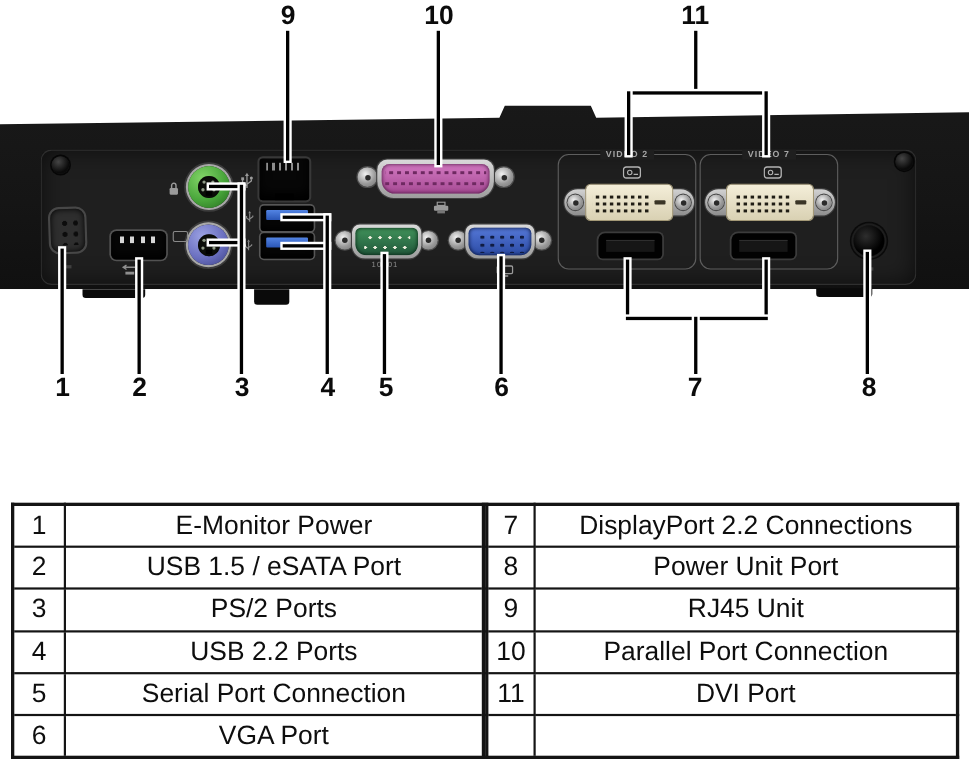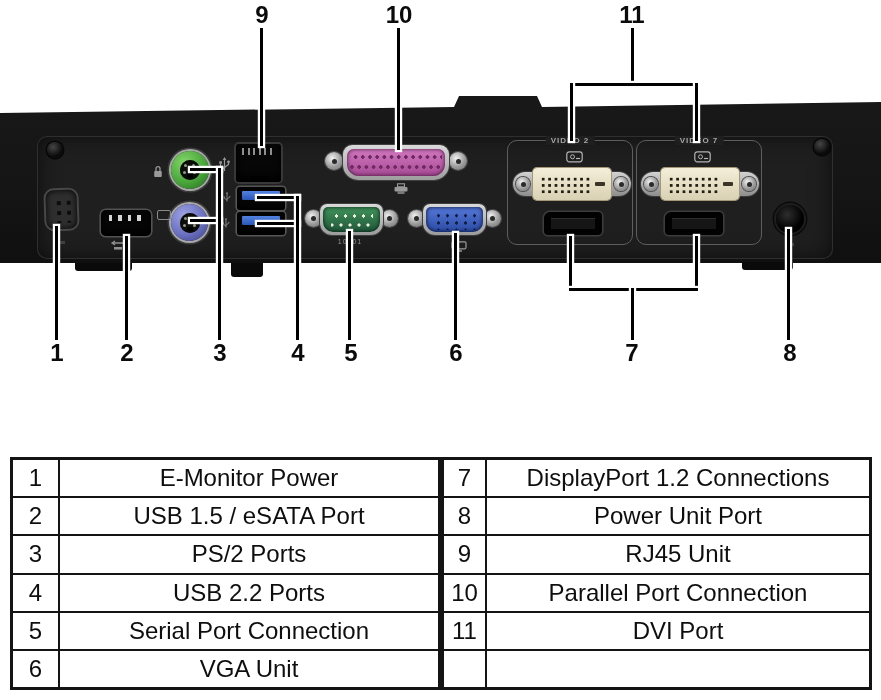--- a/index.html
+++ b/index.html
@@ -354,30 +354,30 @@
     <tr>
       <td>4</td>
       <td>USB 2.2 Ports</td>
         </tr>
     <tr>
       <td>5</td>
       <td>Serial Port Connection</td>
         </tr>
     <tr>
       <td>6</td>
-      <td>VGA Unit</td>
+      <td>VGA Port</td>
         </tr>
   </tbody>
     </table>
 
   <table class="lt" style="left:441px;top:457px;width:431px">
     <tbody>
         <tr>
       <td style="width:41px">7</td>
-      <td>DisplayPort 1.2 Connections</td>
+      <td>DisplayPort 2.2 Connections</td>
         </tr>
     <tr>
       <td>8</td>
       <td>Power Unit Port</td>
         </tr>
     <tr>
       <td>9</td>
       <td>RJ45 Unit</td>
         </tr>
     <tr>

